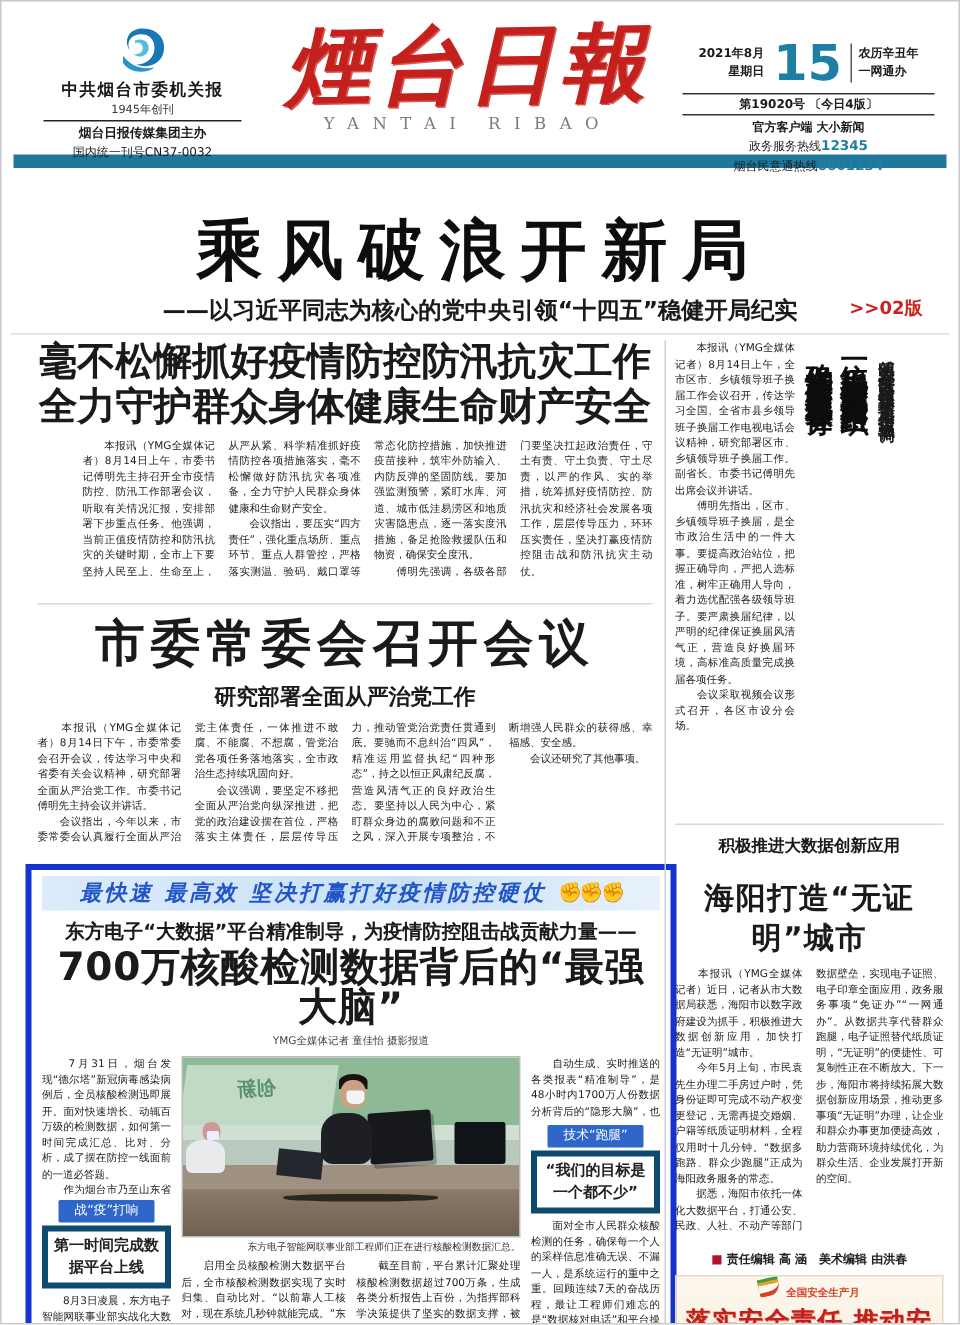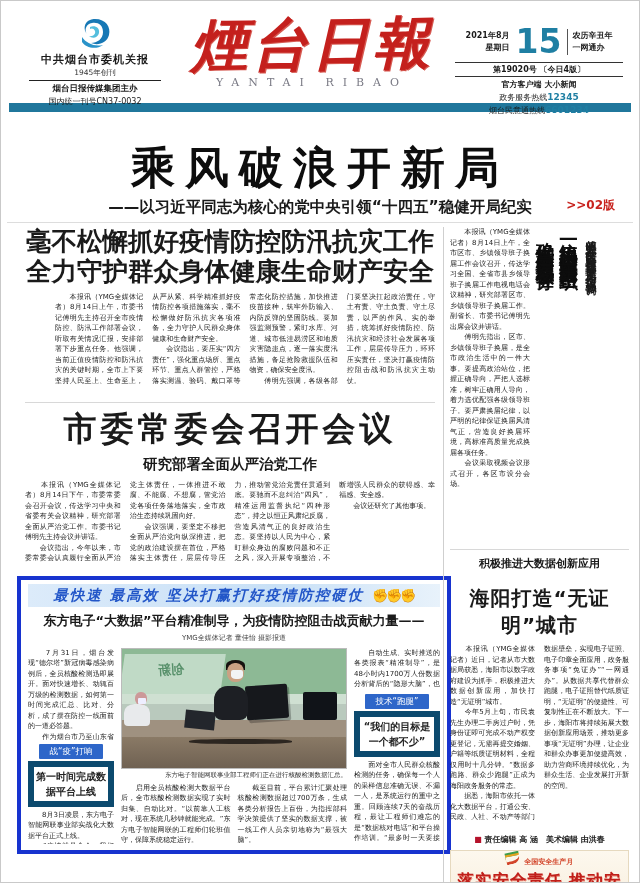--- a/index.html
+++ b/index.html
@@ -92,21 +92,21 @@
   .feat-banner-text { color:#2256c8; font-size:14.5px; font-weight:900; letter-spacing:2px; font-style:italic; }
   .fists { color:#d9a35f; font-size:13px; letter-spacing:-2px; }
   .feat-kicker { text-align:center; font-size:13px; font-weight:bold; margin-top:5px; }
   .feat-head { text-align:center; font-size:26px; font-weight:900; letter-spacing:0.5px; margin-top:2px; line-height:1.05; }
   .feat-byline { text-align:center; font-size:7px; color:#444; margin-top:3px; }
   .feat-content { display:flex; gap:7px; margin-top:5px; height:196px; overflow:hidden; }
   .feat-col { width:86px; font-size:7px; line-height:1.5; text-align:justify; color:#222; }
   .feat-col .txt { white-space:pre-line; overflow:hidden; }
   .tab { display:block; width:64px; margin:4px auto 2px; background:#2e66c9; color:#fff; font-size:8.5px;
          text-align:center; padding:1px 0; border-radius:1px; }
-  .boxed { border:6px solid #0c4a6e; font-size:10px; font-weight:900; text-align:center; padding:2px 1px; margin-bottom:3px; }
+  .boxed { border:4px solid #0c4a6e; font-size:10px; font-weight:900; text-align:center; padding:2px 1px; margin-bottom:3px; }
   .feat-mid { flex:1; display:flex; flex-direction:column; }
   .photo { height:121px; position:relative; overflow:hidden; border:1px solid #bbb;
            background:linear-gradient(#8db995 0 38%, #cfe0d2 38% 46%, #b9c9bd 46% 60%, #9f9180 60% 100%); }
   .photo .glass { position:absolute; top:4%; left:0; width:45%; height:34%; background:rgba(235,245,238,.55);
            transform:skewX(-8deg); }
   .photo .glass-text { position:absolute; top:10%; left:16%; color:#3f7f55; font-size:13px; font-weight:bold;
            transform:scaleX(-1) rotate(3deg); opacity:.8; }
   .photo .monitor1 { position:absolute; right:26%; top:30%; width:42px; height:34px; background:#16181c;
            border-radius:2px; transform:rotate(-4deg); box-shadow:2px 3px 0 rgba(0,0,0,.25); }
   .photo .monitor2 { position:absolute; right:4%; top:36%; width:34px; height:28px; background:#101318; border-radius:2px; }
@@ -205,20 +205,21 @@
 　　会议强调，要坚定不移把全面从严治党向纵深推进，把党的政治建设摆在首位，严格落实主体责任，层层传导压力，推动管党治党责任贯通到底。要驰而不息纠治“四风”，精准运用监督执纪“四种形态”，持之以恒正风肃纪反腐，营造风清气正的良好政治生态。要坚持以人民为中心，紧盯群众身边的腐败问题和不正之风，深入开展专项整治，不断增强人民群众的获得感、幸福感、安全感。
 　　会议还研究了其他事项。</div>
       </div>
 
       <div class="feature">
         <div class="feat-banner">
           <span class="feat-banner-text">最快速 最高效 坚决打赢打好疫情防控硬仗</span>
           <span class="fists">✊✊✊</span>
         </div>
         <div class="feat-kicker">东方电子“大数据”平台精准制导，为疫情防控阻击战贡献力量——</div>
+        <div class="feat-head">700万核酸检测数据背后的“最强大脑”</div>
         <div class="feat-byline">YMG全媒体记者 童佳怡 摄影报道</div>
 
         <div class="feat-content">
 
           <div class="feat-col">
             <div class="txt" style="height:92px;">　　7月31日，烟台发现“德尔塔”新冠病毒感染病例后，全员核酸检测迅即展开。面对快速增长、动辄百万级的检测数据，如何第一时间完成汇总、比对、分析，成了摆在防控一线面前的一道必答题。
 　　作为烟台市乃至山东省大数据应用的领军企业，东方电子闻令而动，连夜组织精干技术力量，凭大数据分析、云平台支撑等多方面优势，为疫情防控贡献自己的力量。</div>
             <span class="tab">战“疫”打响</span>
             <div class="boxed">第一时间完成数据平台上线</div>
             <div class="txt" style="height:50px;">　　8月3日凌晨，东方电子智能网联事业部实战化大数据平台正式上线。

